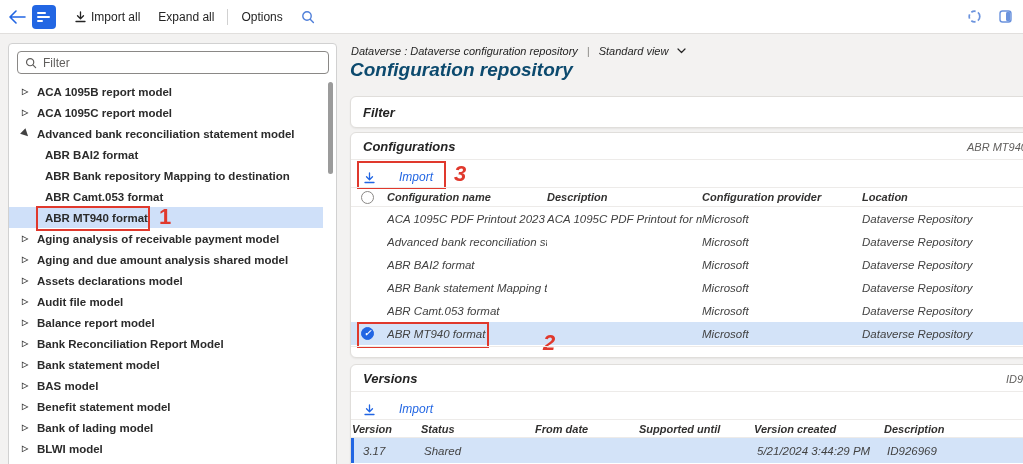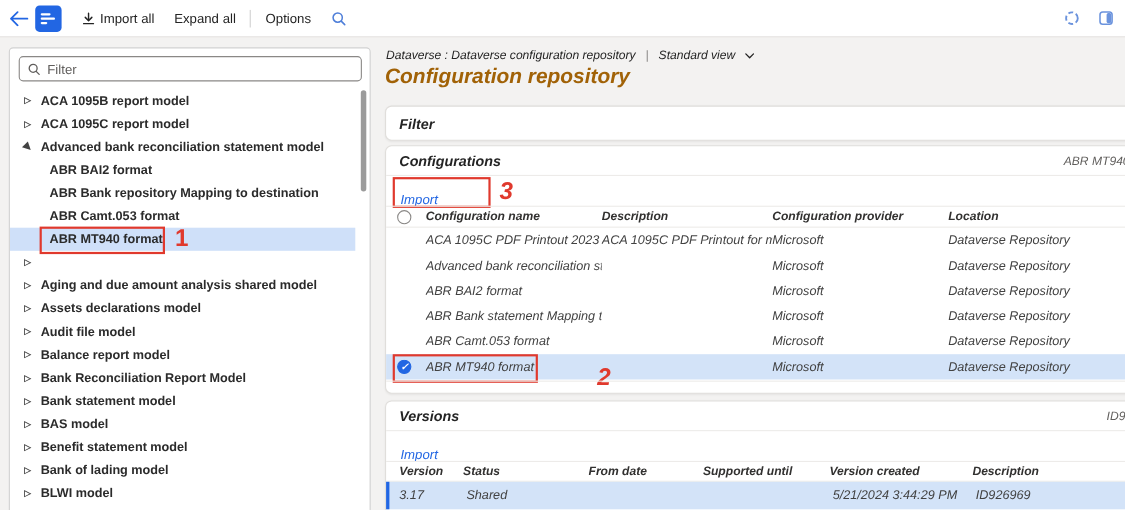--- a/index.html
+++ b/index.html
@@ -32,52 +32,52 @@
   .titem.child{padding-left:36px;}
   .titem.sel{background:#cfe0f9;}
   .arrow{position:absolute;left:13px;top:50%;transform:translateY(-50%);font-size:8px;color:#424242;line-height:1;}
   .arrow.exp{transform:translateY(-55%) rotate(45deg);display:inline-block;font-size:9px;}
   .sb-thumb{position:absolute;right:3px;top:38px;width:5px;height:92px;background:#9b9b9b;border-radius:3px;}
   
   .main{position:absolute;left:350px;top:34px;right:0;bottom:0;font-style:italic;}
   .breadcrumb{position:absolute;top:11px;left:1px;display:flex;align-items:center;gap:9px;
     font-size:11px;color:#242424;white-space:nowrap;}
   .bc-sep{color:#8a8886;}
-  .page-title{position:absolute;top:25px;left:0;font-size:19px;font-weight:700;color:#a16207;}
+  .page-title{position:absolute;top:25px;left:0;font-size:19px;font-weight:700;color:#0c4a6e;}
   .card{position:absolute;left:0;width:679px;background:#fff;border:1px solid #e0dedb;border-radius:6px;
     box-sizing:border-box;box-shadow:0 1px 2px rgba(0,0,0,.06);}
   .card.filter-card{top:62px;height:32px;display:flex;align-items:center;padding-left:12px;}
   .card.config-card{top:98px;height:226px;}
   .card.versions-card{top:330px;height:140px;}
   .section-title{font-size:13px;font-weight:700;color:#242424;}
   .card-head{position:absolute;top:0;left:0;right:0;height:27px;display:flex;align-items:center;
     padding:0 12px;border-bottom:1px solid #edebe9;box-sizing:border-box;}
   .head-right{position:absolute;top:8px;font-size:11px;color:#605e5c;white-space:nowrap;}
   .head-right.cfg{left:616px;}
   .head-right.ver{left:655px;}
-  .import-row{position:absolute;top:31px;left:13px;height:20px;display:flex;align-items:flex-end;gap:10px;
-    color:#2266e3;font-size:12px;cursor:pointer;flex-direction:column;}
+  .import-row{position:absolute;top:31px;left:13px;height:20px;display:flex;align-items:flex-end;gap:24px;
+    color:#2266e3;font-size:12px;cursor:pointer;}
   
   .thead{position:absolute;top:54px;left:0;right:0;height:20px;border-top:1px solid #edebe9;
     border-bottom:1px solid #edebe9;display:flex;align-items:center;font-size:11px;font-weight:700;color:#323130;box-sizing:border-box;}
   .rows{position:absolute;top:74px;left:0;right:0;}
   .crow{height:23px;display:flex;align-items:center;font-size:11.5px;color:#424242;position:relative;}
   .crow.sel{background:#d3e3f8;}
   .rows-end{position:absolute;top:213px;left:0;right:0;border-top:1px solid #edebe9;}
   .cell{white-space:nowrap;overflow:hidden;box-sizing:border-box;padding-right:8px;}
   .cc0{width:36px;padding-left:10px;display:flex;align-items:center;}
   .cc1{width:160px}.cc2{width:155px}.cc3{width:160px}.cc4{flex:1}
   .chk{width:13px;height:13px;border:1px solid #8a8886;border-radius:50%;box-sizing:border-box;position:relative;}
   .chk.on{background:#2266e3;border-color:#2266e3;}
   .chk.on::after{content:"\2713";position:absolute;left:2px;top:0px;font-size:9px;color:#fff;font-weight:700;}
   .vhead{position:absolute;top:54px;left:0;right:0;height:19px;border-top:1px solid #edebe9;
     border-bottom:1px solid #edebe9;display:flex;align-items:center;font-size:11px;font-weight:700;color:#323130;box-sizing:border-box;}
   .vrow{position:absolute;top:73px;left:0;right:0;height:25px;display:flex;align-items:center;
     font-size:11.5px;color:#424242;background:#d3e3f8;border-left:3px solid #2266e3;box-sizing:border-box;}
-  .vc0{width:70px;padding-left:12px}.vrow .vc0{padding-left:9px}
+  .vc0{width:70px;padding-left:1px}.vrow .vc0{padding-left:9px}
   .vc1{width:114px}.vc2{width:104px}.vc3{width:115px}.vc4{width:130px}.vc5{flex:1}
   
   .anno-box{position:absolute;border:2px solid #e0392d;pointer-events:none;}
   .anno-num{position:absolute;color:#e0392d;font-size:22px;font-weight:600;line-height:1;pointer-events:none;}
   .anno-import{left:6px;top:28px;width:85px;height:24px;}
   .anno-import-num{left:103px;top:30px;}
   svg{display:block}
 </style>
 </head>
 <body>
@@ -153,20 +153,21 @@
       <div class="titem child">
         <span>ABR Camt.053 format</span>
       </div>
       <div class="titem child sel">
         <span>ABR MT940 format</span>
         <div class="anno-box" style="left: 27px; top: -1px; width: 110px; height: 21px;"></div>
         <div class="anno-num" style="left: 150px; top: -1px;">1</div>
       </div>
       <div class="titem">
         <span class="arrow">▷</span>
+        <span>Aging analysis of receivable payment model</span>
       </div>
       <div class="titem">
         <span class="arrow">▷</span>
         <span>Aging and due amount analysis shared model</span>
       </div>
       <div class="titem">
         <span class="arrow">▷</span>
         <span>Assets declarations model</span>
       </div>
       <div class="titem">

